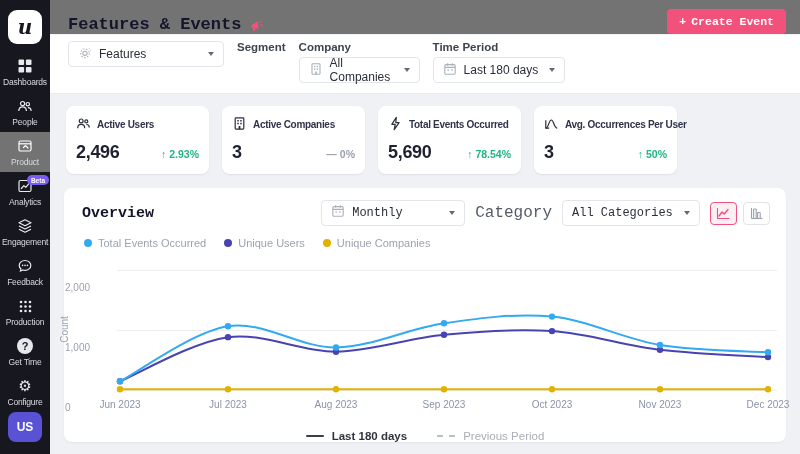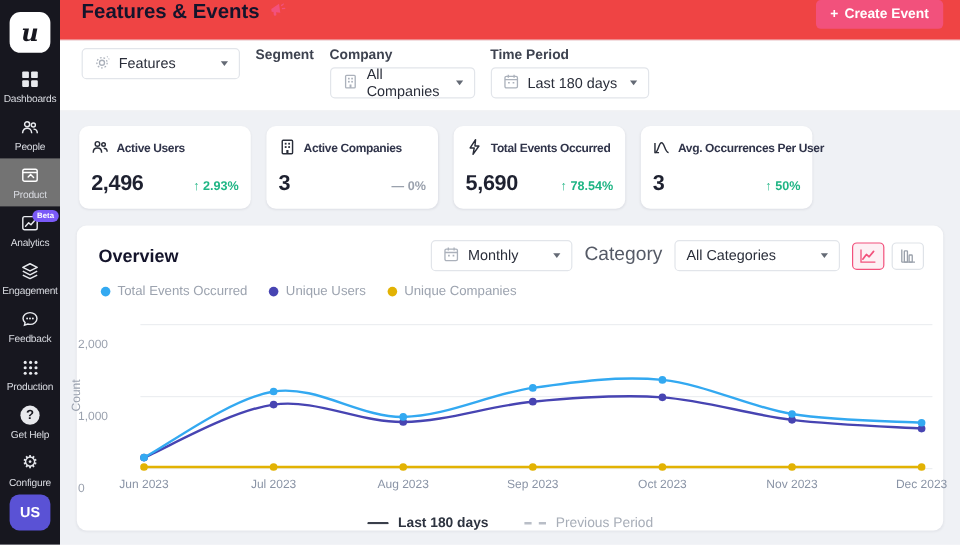--- a/index.html
+++ b/index.html
@@ -21,49 +21,49 @@
   .sb-spacer { flex:1; }
   .avatar { width:34px; height:30px; border-radius:8px; background:#5A52D5; color:#fff; font-weight:bold;
             font-size:12px; display:flex; align-items:center; justify-content:center; margin-bottom:12px; cursor:pointer; }
   .help-circle { width:16px; height:16px; border-radius:50%; background:#E7E8EC; color:#17171F;
                  font-size:11px; font-weight:bold; display:flex; align-items:center; justify-content:center; }
   .gear-glyph { font-size:15px; line-height:16px; color:#E3E5EA; }
 
   
   .main { flex:1; display:flex; flex-direction:column; min-width:0; }
 
-  .header { height:40px; background:#ef4444; display:flex; align-items:flex-start; padding:0 14px 0 18px; border-bottom:1px solid #F1F2F5; }
+  .header { height:40px; background:#737373; display:flex; align-items:flex-end; padding:0 14px 0 18px; border-bottom:1px solid #F1F2F5;font-family:Liberation Mono, monospace; }
   .page-title { font-size:17px; font-weight:bold; color:#14142B; }
   .megaphone { margin-left:8px; display:flex; }
   .create-btn { margin-left:auto; background:#F2517C; color:#fff; border:none; border-radius:4px;
                 font-size:11.5px; font-weight:bold; padding:6px 12px; display:flex; align-items:center; gap:5px;
                 cursor:pointer; font-family:inherit; }
 
   .filters { background:#fff; padding:6px 16px 10px 18px; display:flex; gap:13px; border-bottom:1px solid #E9EBEE; }
   .f-label { font-size:11.5px; color:#3E4350; margin-bottom:4px; font-weight:bold; }
   .f-box { height:26px; border:1px solid #E2E5EA; border-radius:4px; background:#fff;
            display:flex; align-items:center; padding:0 9px; gap:7px; font-size:12px; color:#2A2E3A; cursor:pointer; }
-  .f-box.w1 { width:132px; } .f-box.w2 { width:131px; } .f-box.w3 { width:121px; } .f-box.w4 { width:132px; }
+  .f-box.w1 { width:156px; } .f-box.w2 { width:131px; } .f-box.w3 { width:121px; } .f-box.w4 { width:132px; }
   .caret { width:0; height:0; border-left:3.5px solid transparent; border-right:3.5px solid transparent;
            border-top:4.5px solid #646A75; margin-left:auto; flex-shrink:0; }
   .clear-x { margin-left:auto; color:#3E4350; font-size:11px; cursor:pointer; }
   .clear-x + .caret { margin-left:0; }
 
   
   .cards { display:flex; gap:13px; padding:12px 0 0 16px; }
   .card { width:143px; background:#fff; border-radius:8px; padding:10px 10px 11px; box-shadow:0 1px 2px rgba(20,20,43,.07); }
   .card-top { display:flex; align-items:center; gap:6px; font-size:10px; letter-spacing:-0.3px; font-weight:bold; color:#30344A; white-space:nowrap; }
   .card-bottom { display:flex; align-items:baseline; justify-content:space-between; margin-top:9px;gap:20px; }
   .stat-value { font-size:18px; font-weight:bold; color:#1E2130; letter-spacing:-0.3px; }
   .delta { font-size:10.5px; font-weight:bold; color:#1FB584; display:flex; gap:3px; align-items:baseline; }
   .delta.flat { color:#9AA1AD; }
 
   
   .panel { margin:14px 14px 12px; background:#fff; border-radius:8px; flex:1; padding:12px 16px 0; box-shadow:0 1px 2px rgba(20,20,43,.05); }
-  .ov-head { display:flex; align-items:center; }
+  .ov-head { display:flex; align-items:center;font-family:Liberation Mono, monospace; }
   .ov-title { font-size:15px; font-weight:bold; color:#14142B; margin-left:2px; }
   .ov-controls { margin-left:auto; display:flex; align-items:center; gap:10px; }
   .cat-label { font-size:16px; color:#555A66; }
   .toggles { display:flex; gap:6px; }
   .tg { width:27px; height:23px; border-radius:4px; display:flex; align-items:center; justify-content:center; cursor:pointer; background:#fff; }
   .tg.active { border:1px solid #F2517C; background:#FDF0F4; }
   .tg.idle { border:1px solid #DFE3E8; }
 
   .legend { display:flex; gap:18px; align-items:center; margin:11px 0 0 4px; font-size:11px; color:#9CA3AF; }
   .lg-item { display:flex; align-items:center; gap:6px; cursor:pointer; }
@@ -182,21 +182,21 @@
               <circle cx="7.5" cy="12" r="1.3"></circle>
               <circle cx="12" cy="12" r="1.3"></circle>
             </g>
           </svg>
       </span>
       <span class="sb-label">Production</span>
     </div>
 
     <div class="sb-item">
       <span class="help-circle">?</span>
-      <span class="sb-label">Get Help</span>
+      <span class="sb-label">Get Time</span>
     </div>
 
     <div class="sb-item">
       <span class="gear-glyph">⚙</span>
       <span class="sb-label">Configure</span>
     </div>
 
     <div class="avatar">US</div>
   </nav>
 
@@ -356,21 +356,21 @@
               <span>50%</span>
             </span>
         </div>
       </div>
     </div>
 
     <div class="panel">
       <div class="ov-head">
         <span class="ov-title">Overview</span>
         <div class="ov-controls">
-          <div class="f-box" style="width:118px">
+          <div class="f-box" style="width:144px">
             <span>
               <svg width="14" height="14" viewBox="0 0 14 14" fill="none" stroke="#ABB1BB" stroke-width="1.1">
                   <rect x="1.8" y="2.6" width="10.4" height="9.6" rx="1.2"></rect>
                   <path d="M1.8 5.4h10.4M4.6 1.2v2.6M9.4 1.2v2.6"></path>
                   <path d="M4.4 8h1.4M8.2 8h1.4" stroke-width="1.3"></path>
                 </svg>
             </span>
             <span>Monthly</span>
             <span class="caret"></span>
           </div>

